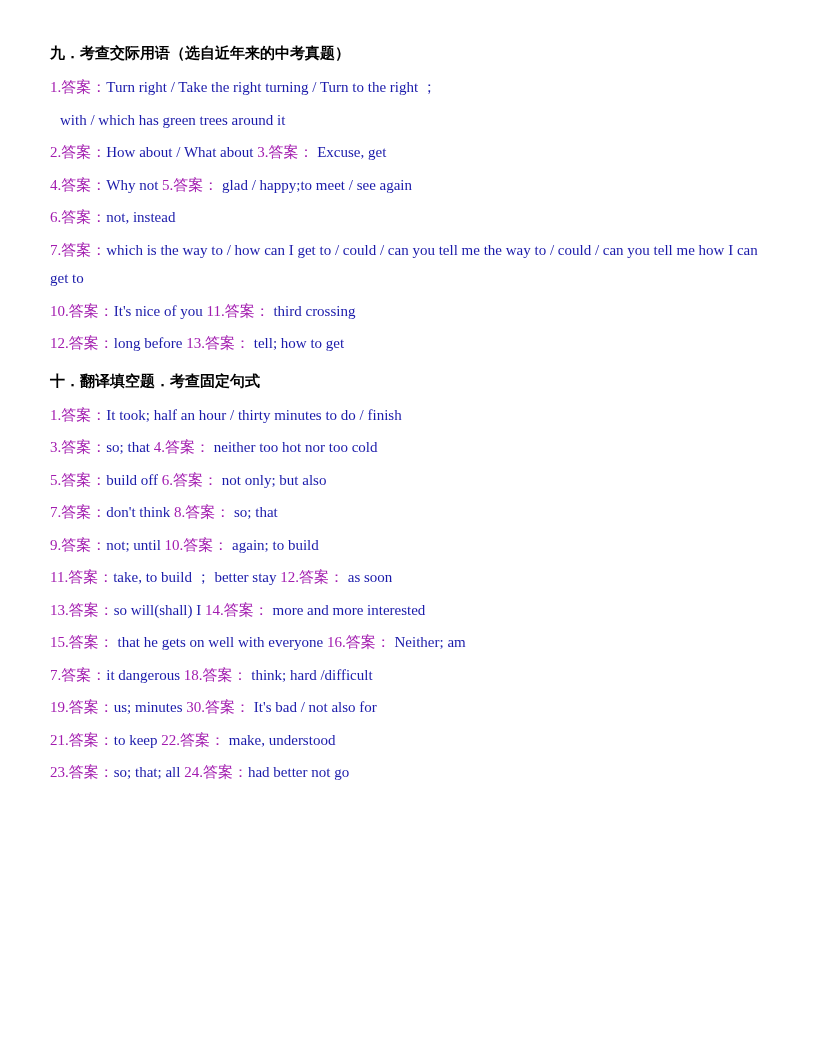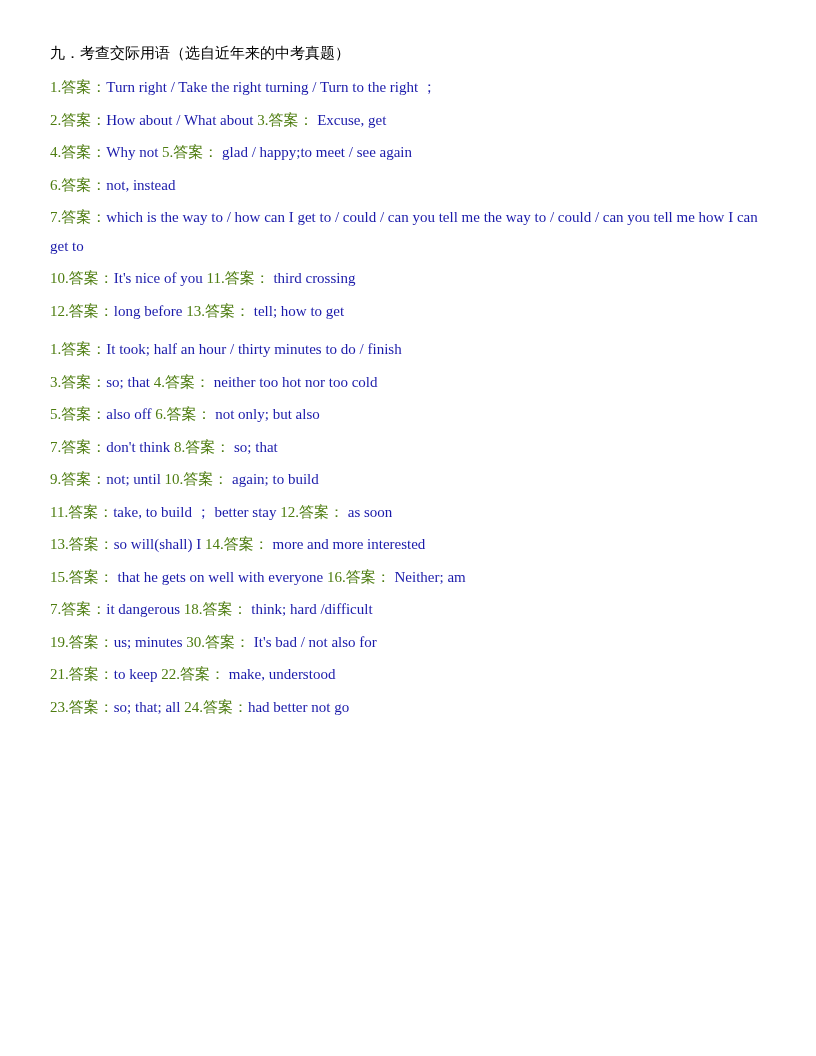--- a/index.html
+++ b/index.html
@@ -13,29 +13,29 @@
       background: #ffffff;
       font-family: "SimSun", "宋体", serif;
       font-size: 15px;
       color: #000000;
       padding: 40px 50px;
       line-height: 1.8;
     }
     .section-title {
       color: #000000;
       font-size: 15px;
-      font-weight: normal;
+      font-weight: bold;
       margin-bottom: 6px;
     }
     .answer-line {
       margin-bottom: 4px;
       line-height: 1.9;
     }
     .label {
-      color: #4d7c0f;
+      color: #a21caf;
       font-size: 15px;
     }
     .answer-text {
       color: #1a1aaa;
       font-size: 15px;
       margin-top: 28px;
     }
     .indent {
       padding-left: 10px;
     }
@@ -46,20 +46,23 @@
 </head>
 <body>
 
 <div>
 
   <div>
     <div class="section-title">九．考查交际用语（选自近年来的中考真题）</div>
 
     <div class="answer-line">
       <span class="label">1.答案：</span><span class="answer-text">Turn right / Take the right turning / Turn to the right ；</span>
+    </div>
+    <div class="answer-line indent">
+      <span class="answer-text">with / which has green trees around it</span>
     </div>
 
     <div class="answer-line">
       <span class="label">2.答案：</span><span class="answer-text">How about / What about</span><span class="label">  3.答案：</span><span class="answer-text">  Excuse, get</span>
     </div>
 
     <div class="answer-line">
       <span class="label">4.答案：</span><span class="answer-text">Why not</span><span class="label">  5.答案：</span><span class="answer-text">  glad / happy;to meet / see again</span>
     </div>
 
@@ -75,32 +78,33 @@
     <div class="answer-line">
       <span class="label">10.答案：</span><span class="answer-text">It's nice of you</span><span class="label">  11.答案：</span><span class="answer-text">  third crossing</span>
     </div>
 
     <div class="answer-line">
       <span class="label">12.答案：</span><span class="answer-text">long before</span><span class="label">   13.答案：</span><span class="answer-text">   tell; how to get</span>
     </div>
   </div>
 
   <div class="section-gap">
+    <div class="section-title">十．翻译填空题．考查固定句式</div>
 
     <div class="answer-line">
       <span class="label">1.答案：</span><span class="answer-text">It took; half an hour / thirty minutes to do / finish</span>
     </div>
 
 
     <div class="answer-line">
       <span class="label">3.答案：</span><span class="answer-text">so; that</span><span class="label">  4.答案：</span><span class="answer-text">  neither too hot nor too cold</span>
     </div>
 
     <div class="answer-line">
-      <span class="label">5.答案：</span><span class="answer-text">also off</span><span class="label">  6.答案：</span><span class="answer-text">  not only; but also</span>
+      <span class="label">5.答案：</span><span class="answer-text">build off</span><span class="label">  6.答案：</span><span class="answer-text">  not only; but also</span>
     </div>
 
     <div class="answer-line">
       <span class="label">7.答案：</span><span class="answer-text">don't think</span><span class="label">  8.答案：</span><span class="answer-text">  so; that</span>
     </div>
 
     <div class="answer-line">
       <span class="label">9.答案：</span><span class="answer-text">not; until</span><span class="label">  10.答案：</span><span class="answer-text">  again; to build</span>
     </div>
 

